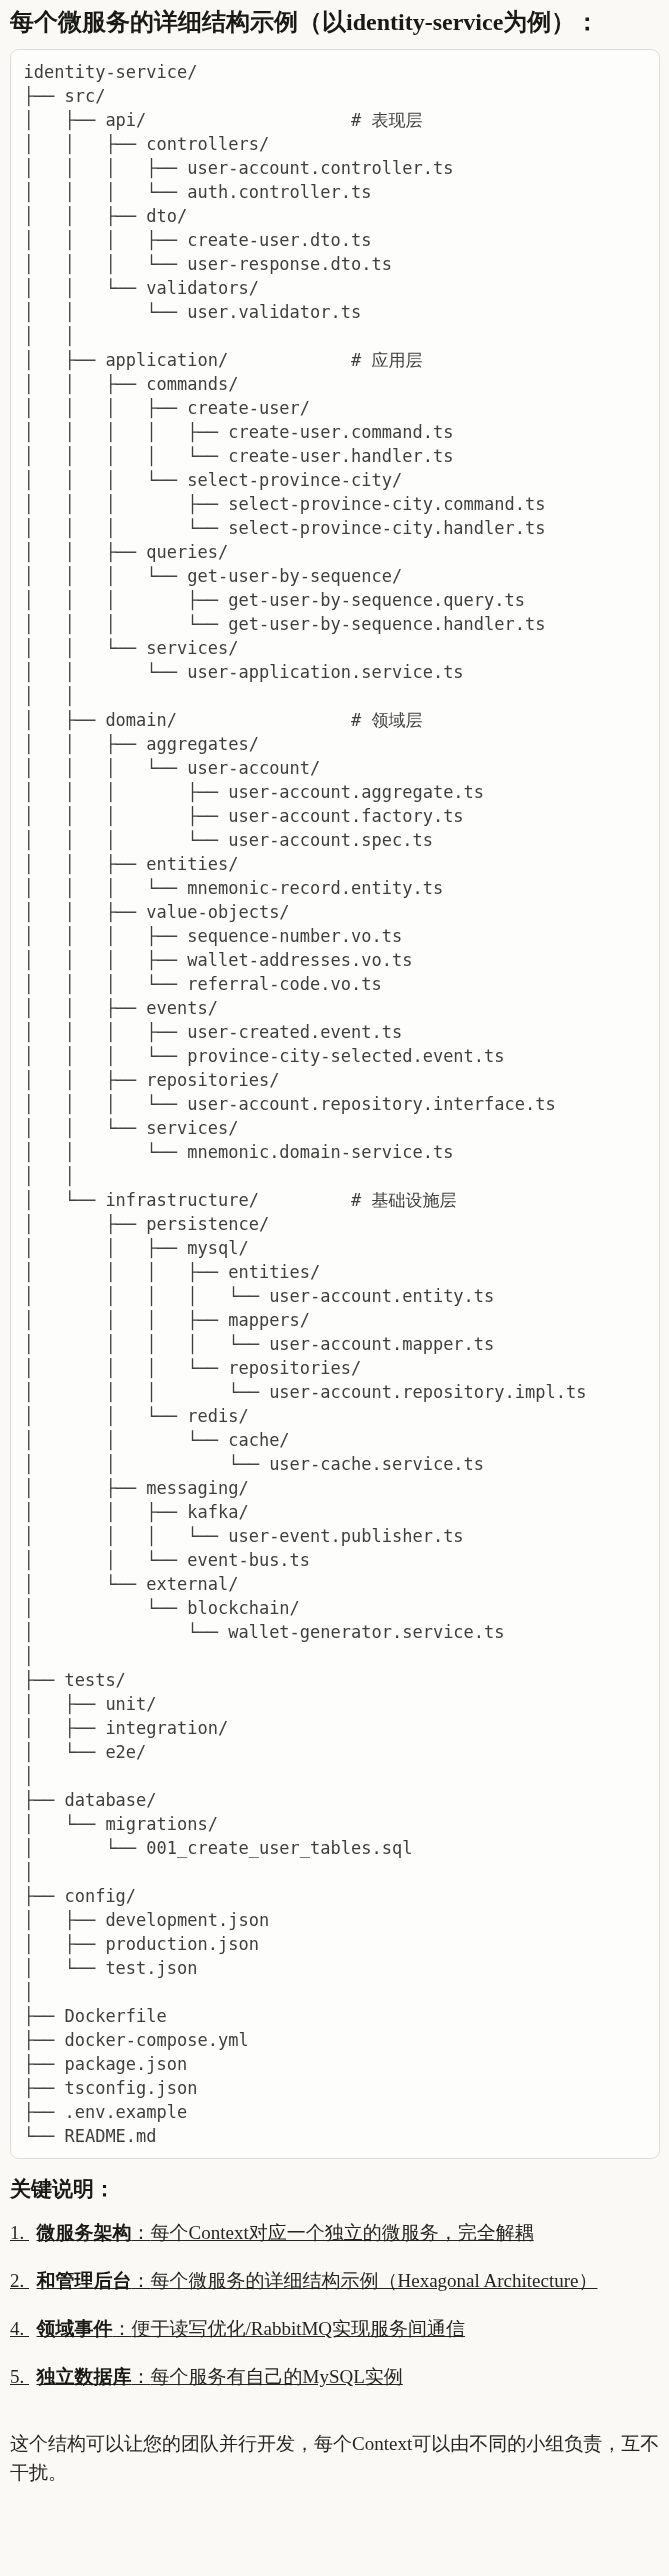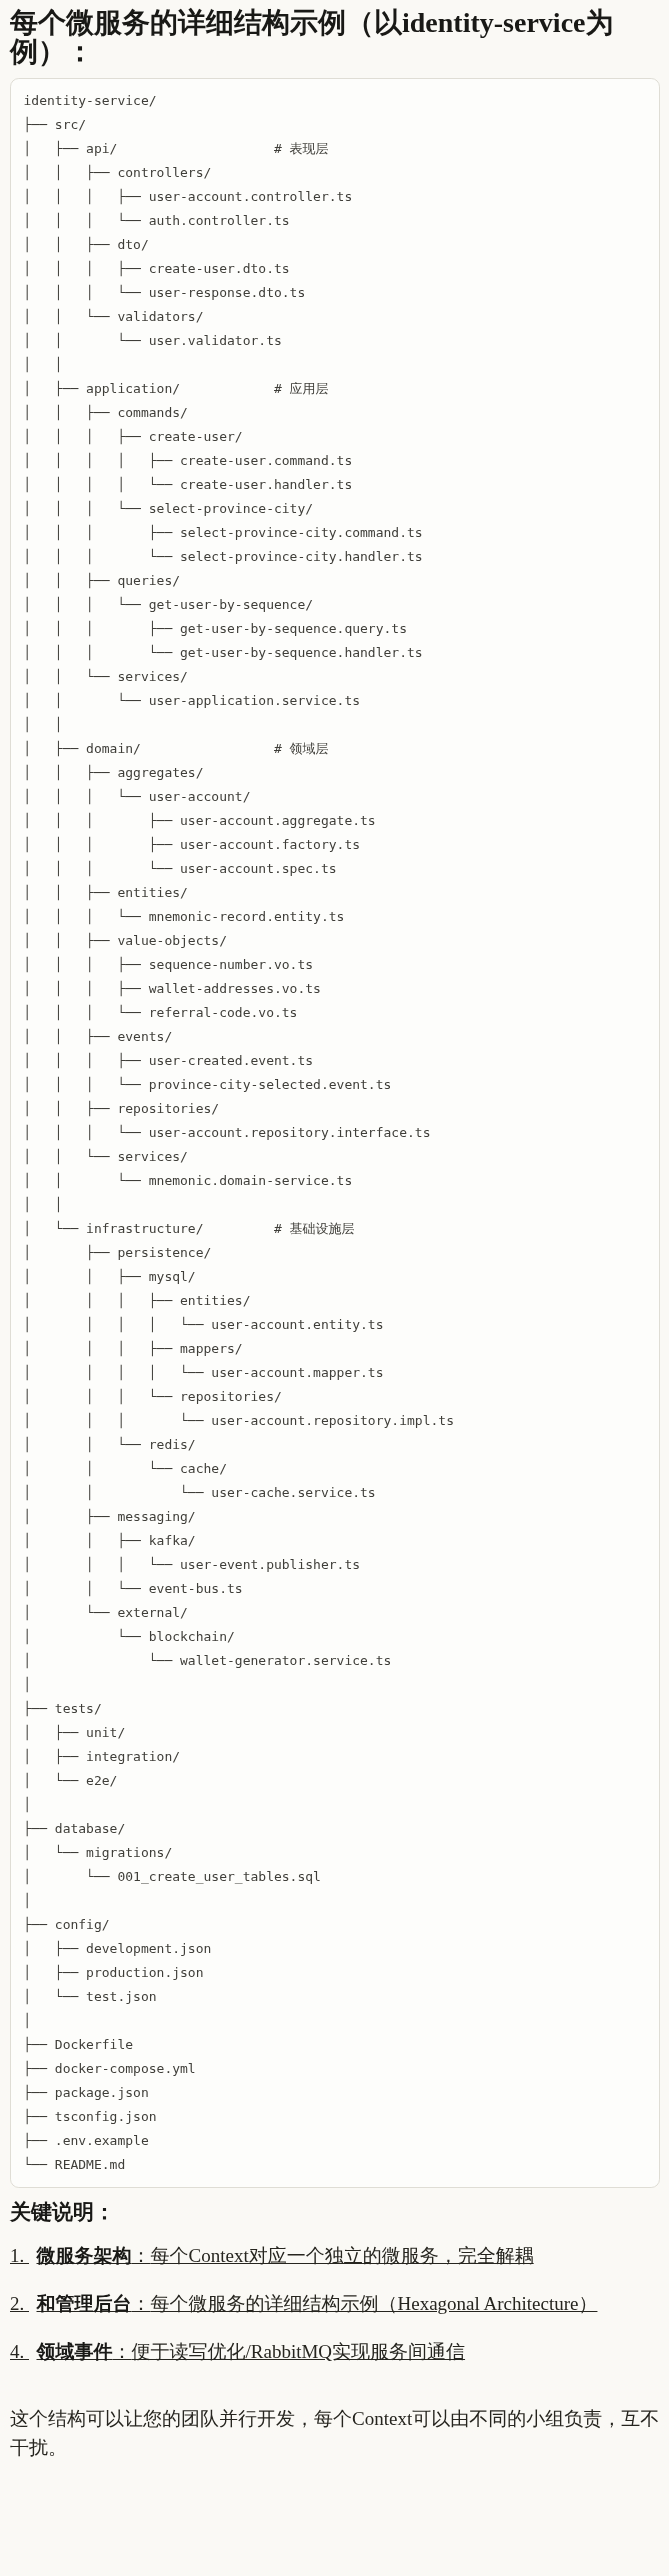--- a/index.html
+++ b/index.html
@@ -10,47 +10,47 @@
     width: 669px;
     min-height: 2576px;
     background: var(--page-bg, #FAF9F5);
     color: var(--body-text, #26251F);
     font-family: "Liberation Serif", "DejaVu Serif", serif;
     padding: 7.5px 8.8px 38px 10px;
     overflow-x: hidden;
   }
 
   .title {
-    font-size: 28px;
+    font-size: 24px;
     font-weight: 700;
     line-height: 29px;
     color: var(--heading-text, #191916);
     margin-bottom: 12.5px;
   }
 
   .code-box {
     background: var(--box-bg, #FDFDFB);
     border: 1.3px solid var(--box-border, #DFDDD5);
     border-radius: 8.8px;
     padding: 10px 12.5px;
   }
 
   .tree {
     font-family: "DejaVu Sans Mono", "Liberation Mono", monospace;
-    font-size: 13px;
+    font-size: 17px;
     line-height: 24px;
     color: var(--tree-text, #3F3E39);
     white-space: pre;
   }
 
   .notes-heading {
     font-size: 21px;
     font-weight: 700;
     line-height: 29px;
-    margin-top: 10px;
+    margin-top: 16px;
     color: var(--heading-text, #191916);
   }
 
   .notes-list {
     list-style: none;
     margin-top: 13.8px;
     text-decoration: underline;
   }
 
   .note-item {
@@ -174,19 +174,20 @@
   <h2 class="notes-heading">关键说明：</h2>
 
   <ol class="notes-list" id="notes-list">
   <li class="note-item"><span class="num">1. </span><span class="term">微服务架构</span><span class="sep">：</span><span class="desc">每个Context对应一个独立的微服务，完全解耦</span></li>
 
   <li class="note-item"><span class="num">2. </span><span class="term">和管理后台</span><span class="sep">：</span><span class="desc">每个微服务的详细结构示例（Hexagonal Architecture）</span></li>
 
 
   <li class="note-item"><span class="num">4. </span><span class="term">领域事件</span><span class="sep">：</span><span class="desc">便于读写优化/RabbitMQ实现服务间通信</span></li>
 
+  <li class="note-item"><span class="num">5. </span><span class="term">独立数据库</span><span class="sep">：</span><span class="desc">每个服务有自己的MySQL实例</span></li>
 
 </ol>
 
   <p class="conclusion">这个结构可以让您的团队并行开发，每个Context可以由不同的小组负责，互不干扰。</p>
 
 </main>
 
 
 </body></html>

